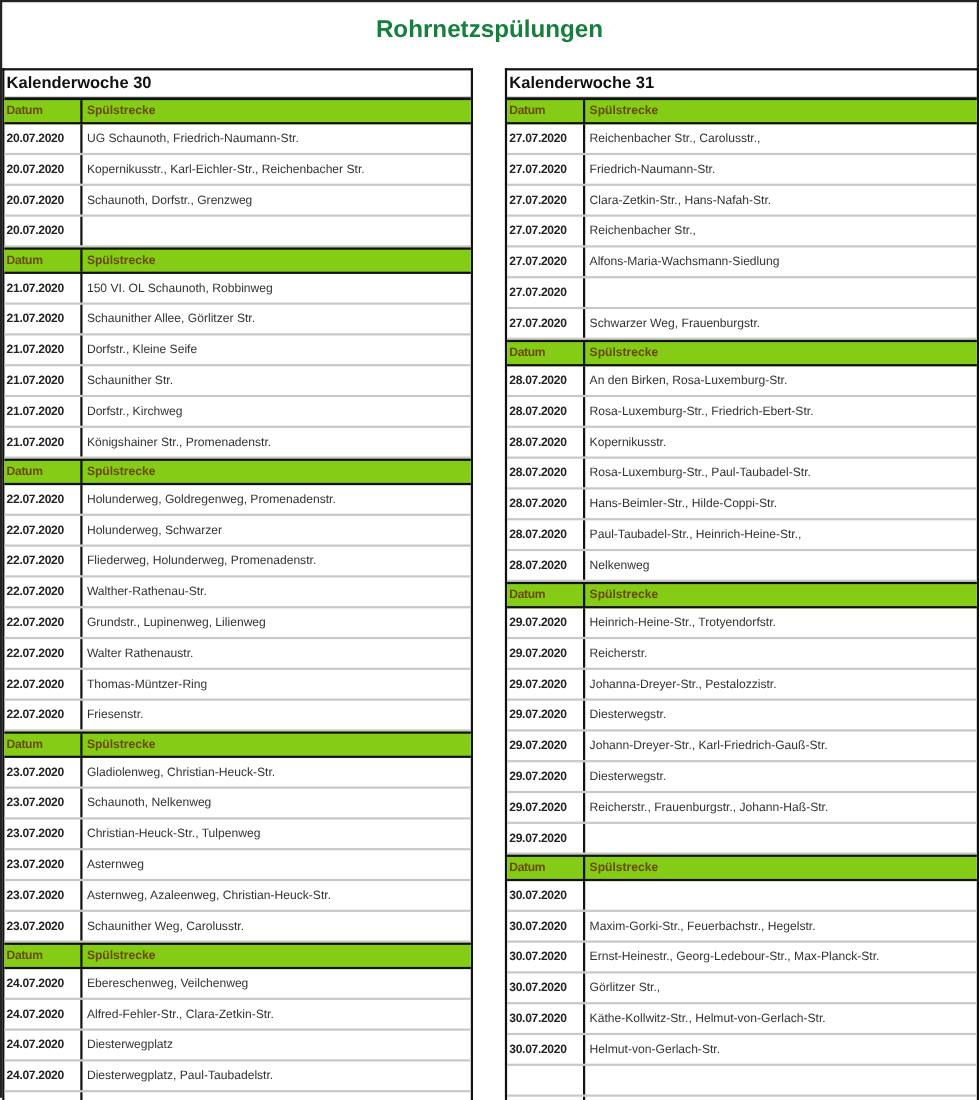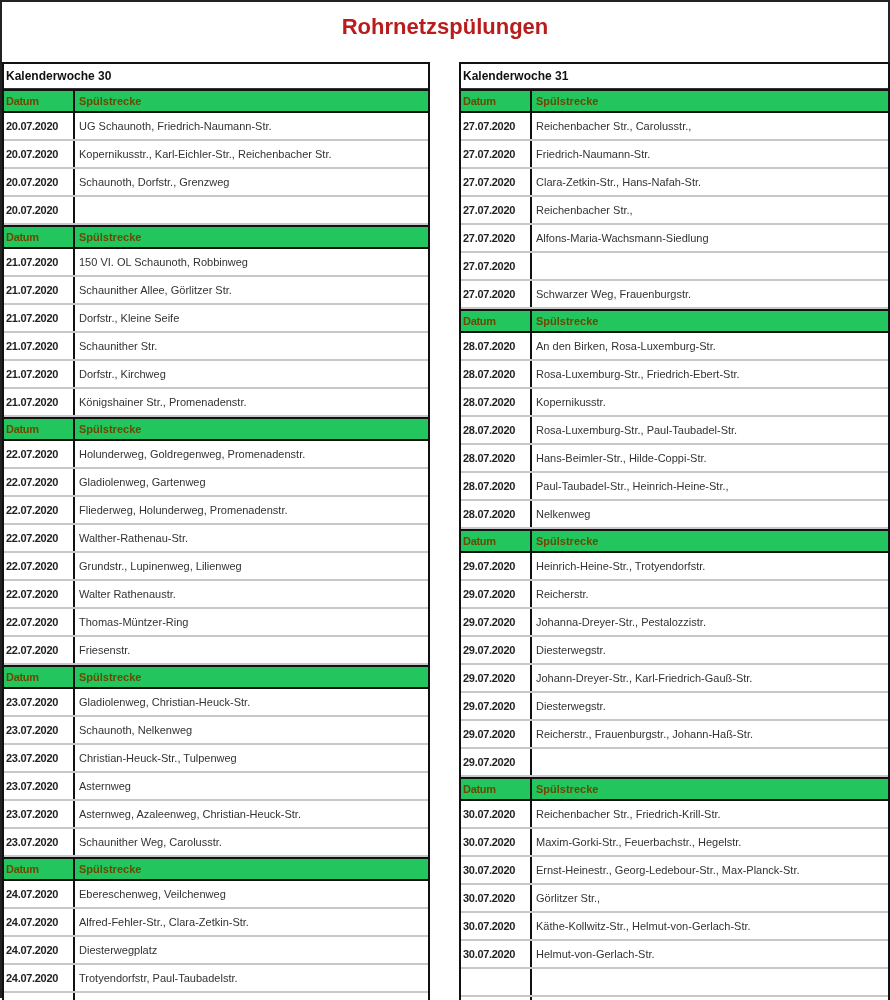--- a/index.html
+++ b/index.html
@@ -1,26 +1,26 @@
 <!DOCTYPE html>
 <html><head>
 <meta charset="utf-8">
 <style>
   html,body{margin:0;padding:0;}
   body{width:890px;height:1000px;background:#fff;position:relative;overflow:hidden;font-family:"Liberation Sans",sans-serif;}
   .frame{position:absolute;left:0;top:0;width:886px;height:996px;border:2px solid #222;border-bottom:none;}
-  .title{position:absolute;left:0;top:14px;width:890px;text-align:center;font-weight:bold;font-size:22px;color:#b91c1c;}
+  .title{position:absolute;left:0;top:14px;width:890px;text-align:center;font-weight:bold;font-size:22px;color:#15803d;}
   .tbl{position:absolute;top:62px;border:2px solid #111;border-bottom:none;background:#fff;}
   .tbl.left{left:2px;width:424px;height:940px;}
   .tbl.right{left:459px;width:427px;height:940px;}
-  .kw{height:24px;line-height:24px;font-weight:bold;font-size:12px;padding-left:2px;color:#111;border-bottom:1px solid #333;}
+  .kw{height:24px;line-height:24px;font-weight:bold;font-size:15px;padding-left:2px;color:#111;border-bottom:1px solid #333;}
   .row{display:flex;height:26px;line-height:26px;font-size:11px;color:#333;border-bottom:2px solid #c8c8c8;}
   .row .d{width:67px;flex:none;font-weight:bold;color:#222;padding-left:2px;border-right:2px solid #111;letter-spacing:-0.3px;}
   .row .s{padding-left:4px;white-space:nowrap;overflow:hidden;}
-  .row.hdr{background:#22c55e;border-top:2px solid #111;border-bottom:2px solid #111;height:20px;line-height:20px;font-weight:bold;color:#6b4a00;}
+  .row.hdr{background:#84cc16;border-top:2px solid #111;border-bottom:2px solid #111;height:20px;line-height:20px;font-weight:bold;color:#6b4a00;}
   .row.hdr .d,.row.hdr .s{color:#6b4a00;}
 </style>
 </head>
 <body>
 
 <div class="frame"></div>
 <div class="title">Rohrnetzspülungen</div>
 
 <div class="tbl left" id="t0">
     <div class="kw">Kalenderwoche 30</div>
@@ -74,21 +74,21 @@
     <div class="row hdr">
       <div class="d">Datum</div>
       <div class="s">Spülstrecke</div>
     </div>
     <div class="row">
       <div class="d">22.07.2020</div>
       <div class="s">Holunderweg, Goldregenweg, Promenadenstr.</div>
     </div>
     <div class="row">
       <div class="d">22.07.2020</div>
-      <div class="s">Gladiolenweg, Gartenweg</div>
+      <div class="s">Holunderweg, Schwarzer</div>
     </div>
     <div class="row">
       <div class="d">22.07.2020</div>
       <div class="s">Fliederweg, Holunderweg, Promenadenstr.</div>
     </div>
     <div class="row">
       <div class="d">22.07.2020</div>
       <div class="s">Walther-Rathenau-Str.</div>
     </div>
     <div class="row">
@@ -146,21 +146,21 @@
     <div class="row">
       <div class="d">24.07.2020</div>
       <div class="s">Alfred-Fehler-Str., Clara-Zetkin-Str.</div>
     </div>
     <div class="row">
       <div class="d">24.07.2020</div>
       <div class="s">Diesterwegplatz</div>
     </div>
     <div class="row">
       <div class="d">24.07.2020</div>
-      <div class="s">Trotyendorfstr, Paul-Taubadelstr.</div>
+      <div class="s">Diesterwegplatz, Paul-Taubadelstr.</div>
     </div>
     <div class="row">
       <div class="d">24.07.2020</div>
       <div class="s">Lilienweg</div>
     </div>
   </div>
 <div class="tbl right" id="t1">
     <div class="kw">Kalenderwoche 31</div>
     <div class="row hdr">
       <div class="d">Datum</div>
@@ -259,21 +259,20 @@
     </div>
     <div class="row">
       <div class="d">29.07.2020</div>
     </div>
     <div class="row hdr">
       <div class="d">Datum</div>
       <div class="s">Spülstrecke</div>
     </div>
     <div class="row">
       <div class="d">30.07.2020</div>
-      <div class="s">Reichenbacher Str., Friedrich-Krill-Str.</div>
     </div>
     <div class="row">
       <div class="d">30.07.2020</div>
       <div class="s">Maxim-Gorki-Str., Feuerbachstr., Hegelstr.</div>
     </div>
     <div class="row">
       <div class="d">30.07.2020</div>
       <div class="s">Ernst-Heinestr., Georg-Ledebour-Str., Max-Planck-Str.</div>
     </div>
     <div class="row">

